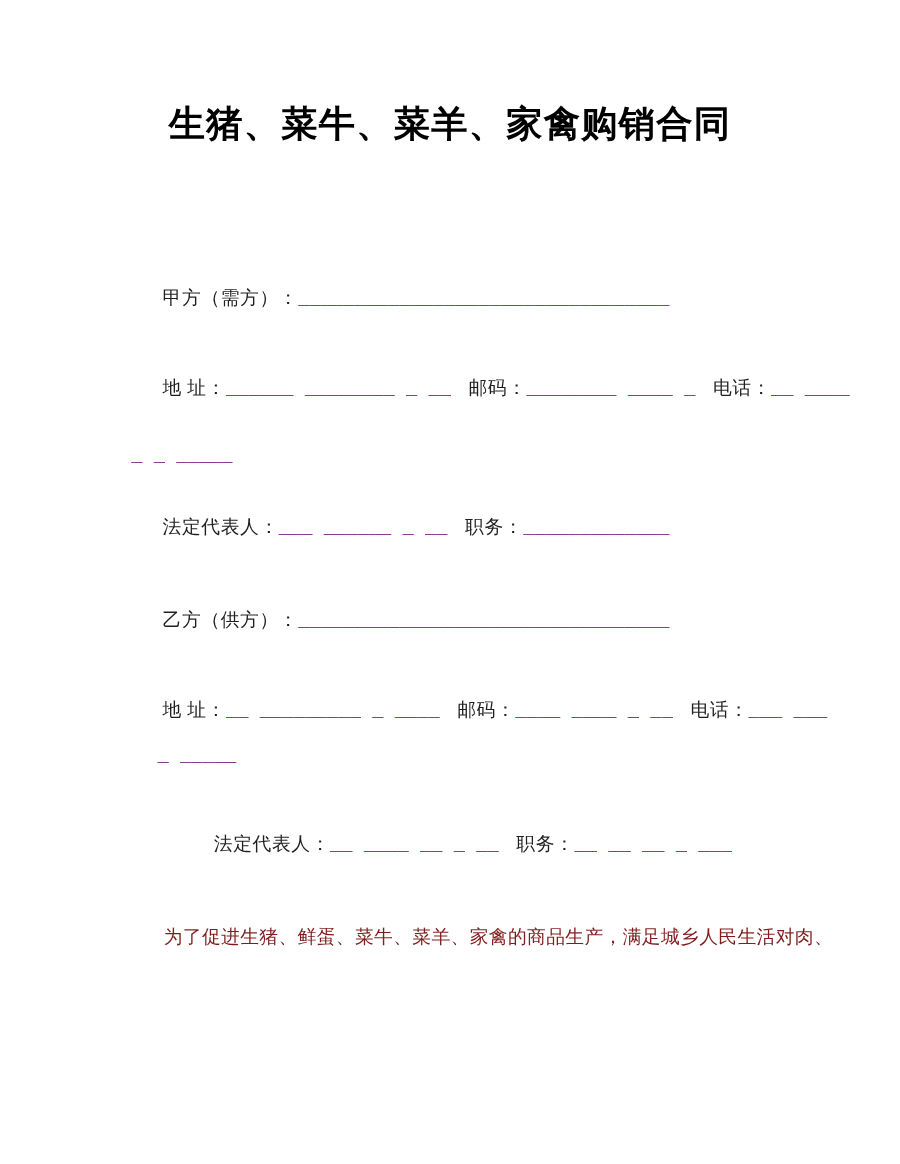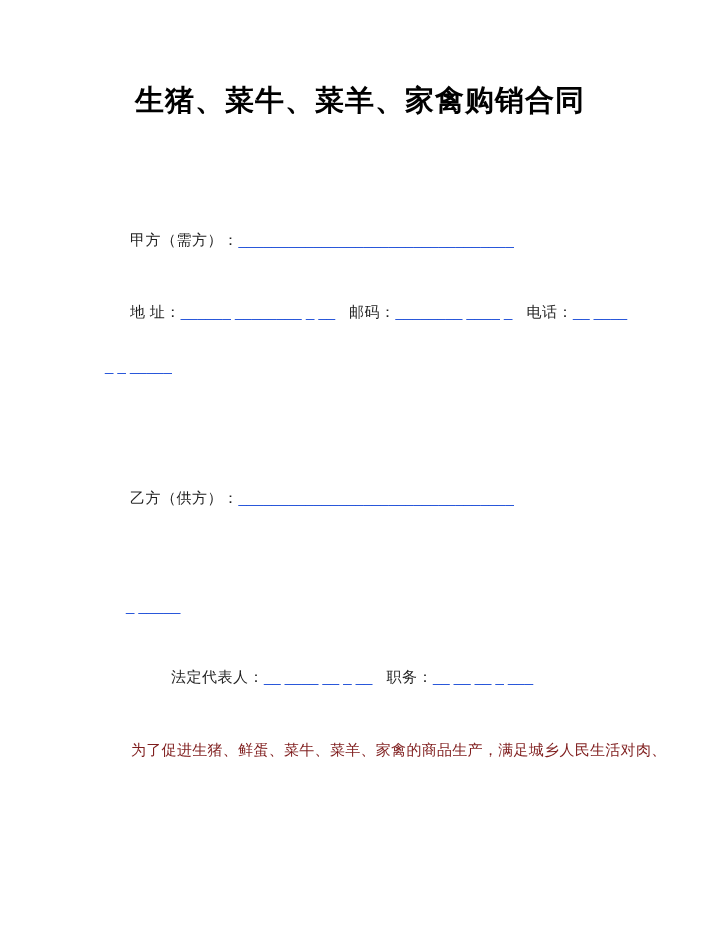--- a/index.html
+++ b/index.html
@@ -42,22 +42,22 @@
     left: 105px;
   }
   .field-label {
     color: #1f1f1f;
   }
   .gap {
     margin-left: 14px;
     text-align: right;
   }
   .blank {
-    font-family: Liberation Sans, sans-serif;
-    color: #1d4ed8;
+    font-family: Liberation Mono, monospace;
+    color: #701a75;
     letter-spacing: 0;
   }
   .para-line {
     position: absolute;
     left: 105px;
     font-size: 15px;
     line-height: 20px;
     white-space: nowrap;
     letter-spacing: 0.3px;
     color: #7f1d1d;
@@ -77,25 +77,31 @@
     <span class="field-label">甲方（需方）：</span><span class="blank">_________________________________</span>
   </div>
 
   <div class="row" style="top:302px;">
     <span class="field-label">地 址：</span><span class="blank">______ ________ _ __</span><span class="field-label gap">邮码：</span><span class="blank">________ ____ _</span><span class="field-label gap">电话：</span><span class="blank">__ ____</span>
   </div>
   <div class="row cont" style="top:356px;">
     <span class="blank">_ _ _____</span>
   </div>
 
+  <div class="row" style="top:413px;">
+    <span class="field-label">法定代表人：</span><span class="blank">___ ______ _ __</span><span class="field-label gap">职务：</span><span class="blank">_____________</span>
+  </div>
 
   <div class="row" style="top:488px;">
     <span class="field-label">乙方（供方）：</span><span class="blank">_________________________________</span>
   </div>
 
+  <div class="row" style="top:560px;">
+    <span class="field-label">地 址：</span><span class="blank">__ _________ _ ____</span><span class="field-label gap">邮码：</span><span class="blank">____ ____ _ __</span><span class="field-label gap">电话：</span><span class="blank">___ ___</span>
+  </div>
   <div class="row cont" style="top:596px;margin-left:21px;">
     <span class="blank">_ _____</span>
   </div>
 
   <div class="row" style="top:667px;margin-left:41px;">
     <span class="field-label">法定代表人：</span><span class="blank">__ ____ __ _ __</span><span class="field-label gap">职务：</span><span class="blank">__ __ __ _ ___</span>
   </div>
 
   <div class="para-line indent" style="top:740px;">为了促进生猪、鲜蛋、菜牛、菜羊、家禽的商品生产，满足城乡人民生活对肉、</div>
 

